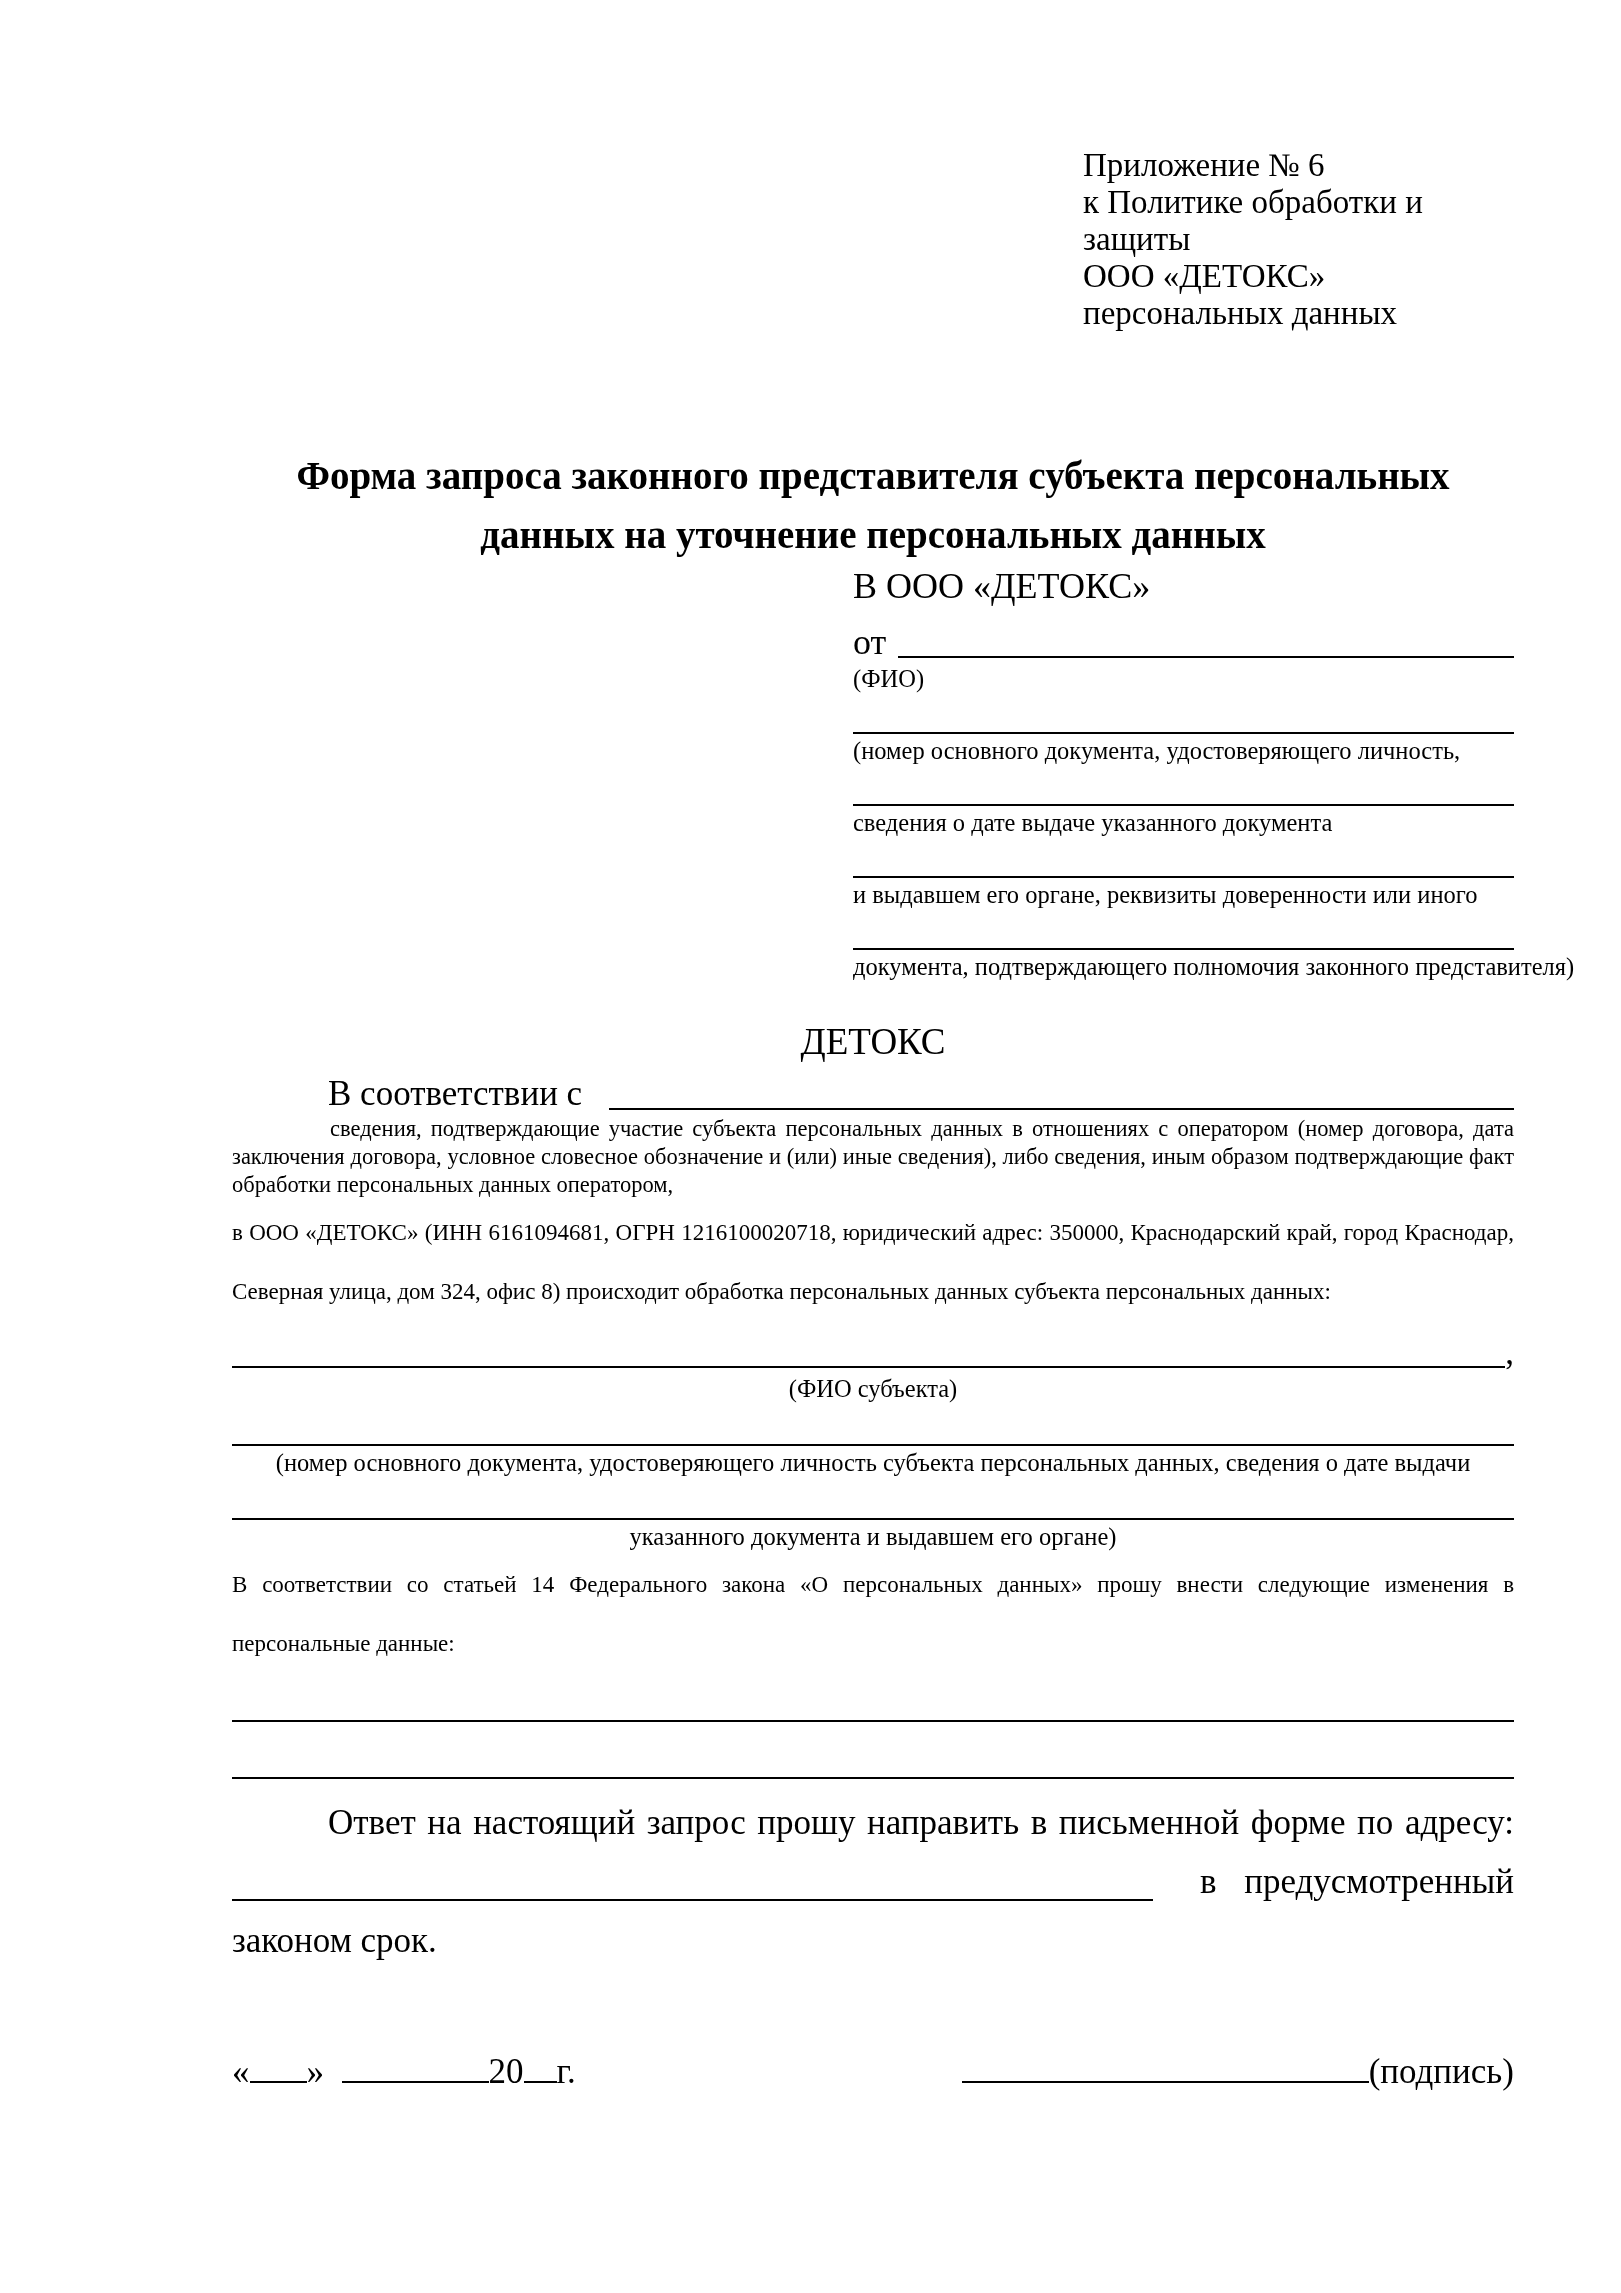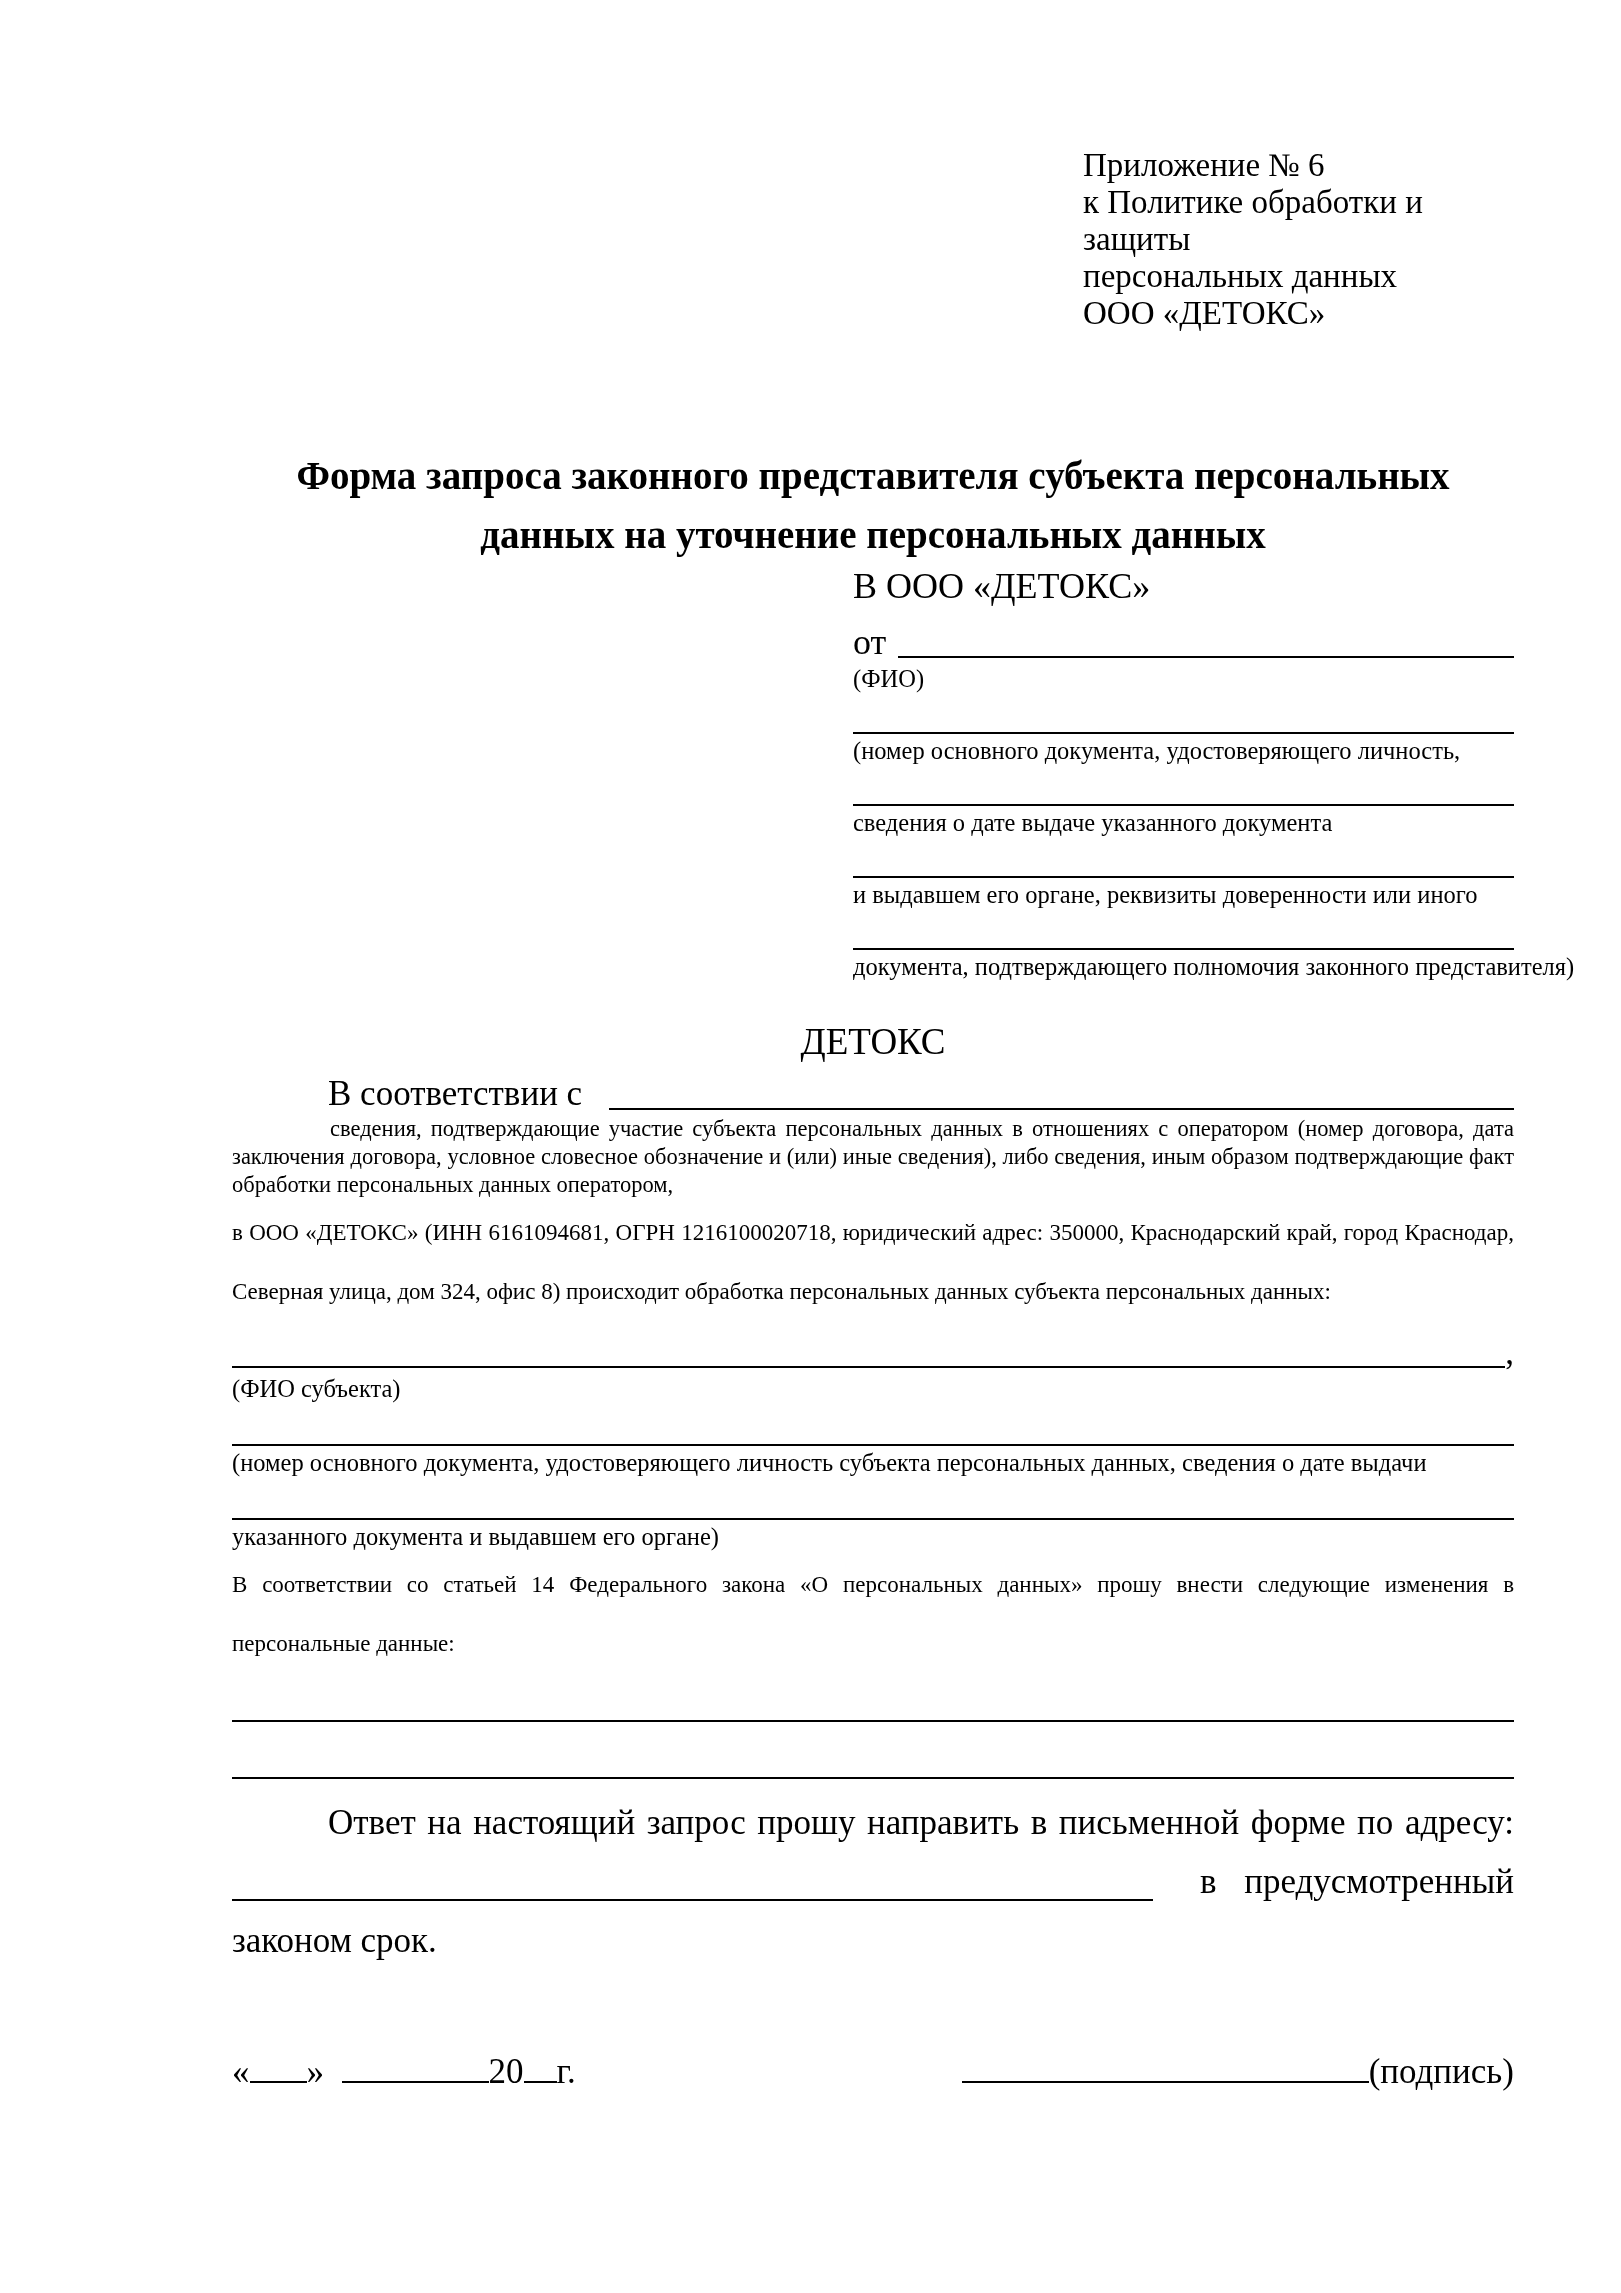--- a/index.html
+++ b/index.html
@@ -23,21 +23,21 @@
   .hfill{flex:1;border-bottom:2.9px solid #000;margin-bottom:5.9px;}
   .addr-caption{font-size:24.5px;line-height:29px;text-align:left;white-space:nowrap;}
   .addr-line{height:39px;border-bottom:2.9px solid #000;margin-bottom:2px;}
   
   .request-heading{margin-top:39px;text-align:center;font-size:37px;}
   .intro-row{display:flex;margin-top:9.8px;line-height:43px;}
   .intro-label{padding-left:96px;margin-right:27px;white-space:nowrap;}
   .intro-caption{font-size:22.5px;line-height:28px;text-align:justify;text-indent:98px;}
   .body-para{font-size:23px;line-height:59px;text-align:justify;margin-top:3.9px;}
   .comma-row{display:flex;line-height:43px;margin-top:9.8px;}
-  .center-caption{font-size:24.5px;line-height:29px;text-align:left;white-space:nowrap;}
+  .center-caption{font-size:24.5px;line-height:29px;text-align:center;white-space:nowrap;}
   .full-line{height:41px;border-bottom:2.9px solid #000;margin-bottom:2px;}
   .blank-line-1{height:47px;border-bottom:2.9px solid #000;}
   .blank-line-2{height:55px;border-bottom:2.9px solid #000;}
   .answer-para{font-size:35px;line-height:59px;text-align:justify;text-align-last:justify;text-indent:96px;margin-top:13.7px;}
   .address-row{display:flex;line-height:59px;}
   .address-underline{width:921px;align-self:flex-end;height:0;border-bottom:2.9px solid #000;margin-bottom:9.8px;}
   .address-tail{flex:1;display:flex;justify-content:space-between;padding-left:47px;}
   .footer-row{display:flex;justify-content:space-between;margin-top:82px;font-size:35px;align-items:baseline;}
   .u{display:inline-block;height:0;border-bottom:2px solid #000;}
   .u-day{width:57px;}
@@ -48,22 +48,22 @@
   .sign-part{white-space:nowrap;}
 </style>
 </head>
 <body>
 
 <div class="page">
 
   <div class="header-block">
     <div>Приложение № 6</div>
     <div>к Политике обработки и защиты</div>
+    <div>ООО «ДЕТОКС»</div>
     <div>персональных данных</div>
-    <div>ООО «ДЕТОКС»</div>
   </div>
 
   <div class="title">Форма запроса законного представителя субъекта персональных данных на уточнение персональных данных</div>
 
   <div class="addressee">
     <div class="addr-to">В ООО «ДЕТОКС»</div>
     <div class="from-row">
       <span class="from-label">от</span>
       <div class="hfill"></div>
     </div>

